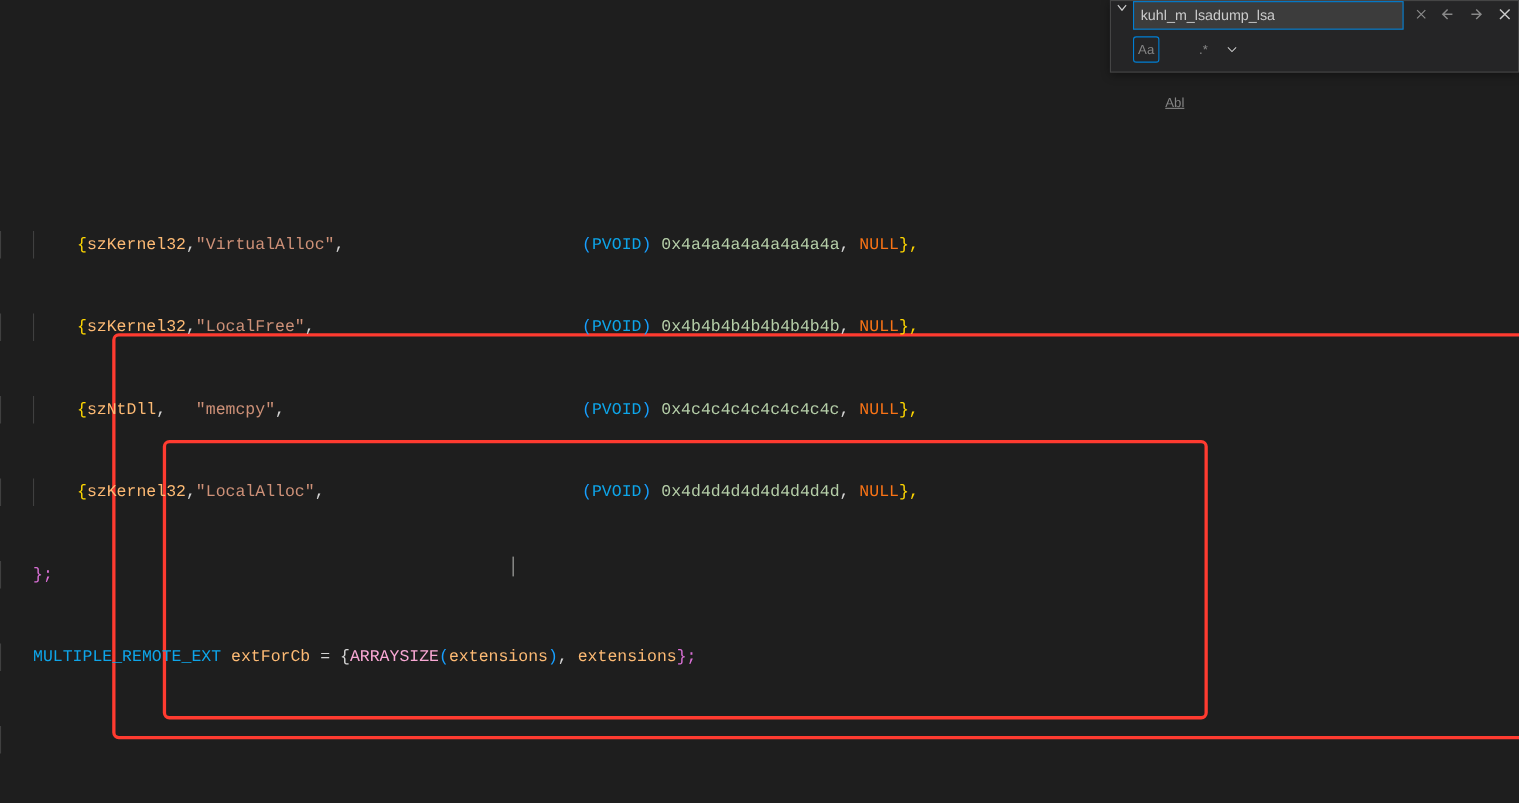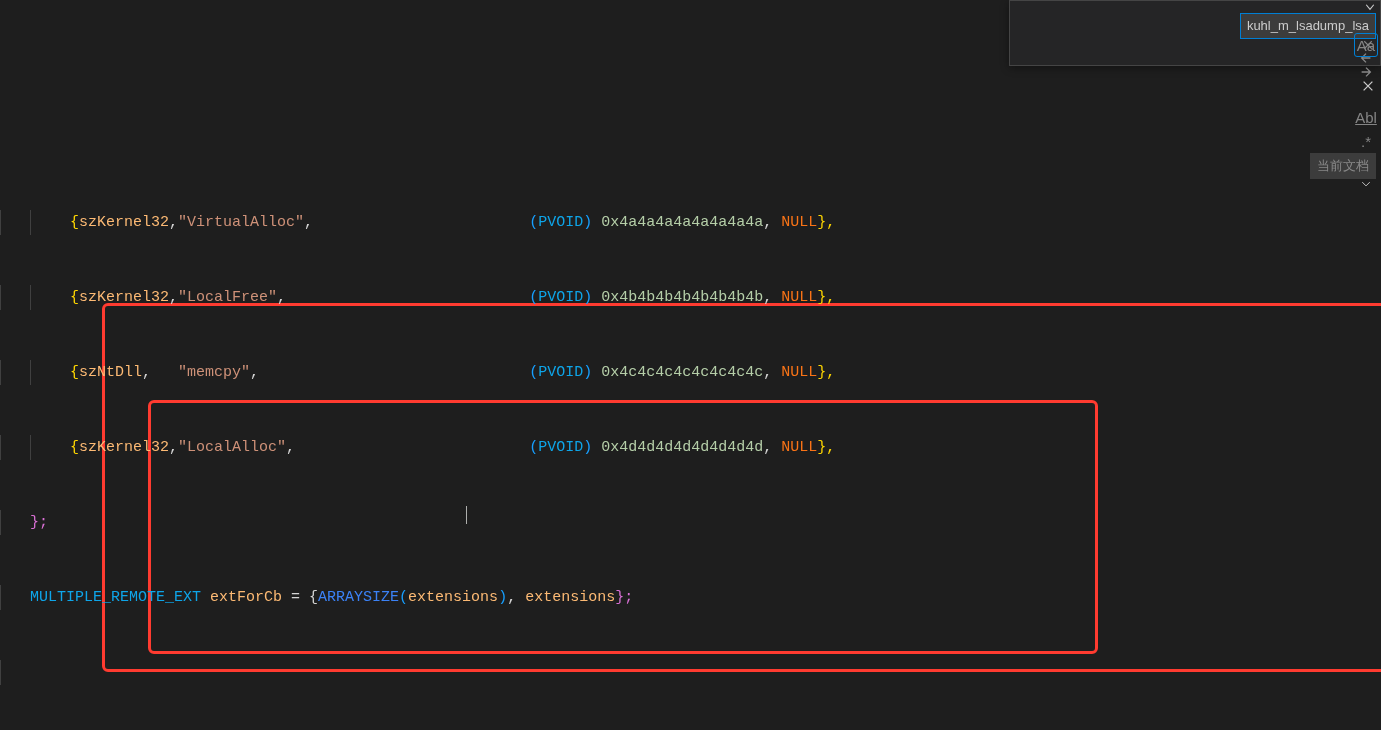--- a/index.html
+++ b/index.html
@@ -1,37 +1,37 @@
 <!DOCTYPE html>
 <html><head>
 <meta charset="utf-8">
 <style>
   html,body{margin:0;padding:0;background:#1e1e1e;color:#d4d4d4;font-family:Consolas,"Courier New",monospace;font-size:15px;line-height:25px;overflow:hidden;width:1381px;height:730px;}
   .editor{position:relative;white-space:pre;padding-top:10px;}
   .line{position:relative;height:25px;}
   .indent-guide{display:inline-block;border-left:1px solid #404040;height:25px;vertical-align:top;box-sizing:border-box;}
   .tk-ident{color:#fdba74;}
   .tk-type{color:#0ea5e9;}
-  .tk-func{color:#3b82f6;}
+  .tk-func{color:#f9a8d4;}
   .tk-str{color:#ce9178;}
   .tk-num{color:#b5cea8;margin-top:19px;}
   .tk-punc{color:#d4d4d4;}
   .tk-null{color:#f97316;}
   .tk-paren{color:#da70d6;} 
   .tk-paren2{color:#179fff;}
   .tk-paren3{color:#ffd700;}
   .box-red{position:absolute;border:3px solid #ff3b30;border-radius:6px;pointer-events:none;}
   .text-cursor{position:absolute;width:1px;height:18px;background:#aeafad;}
   
   .search-panel{position:absolute;top:0;right:0;width:370px;background:#252526;border:1px solid #454545;box-shadow:0 2px 8px rgba(0,0,0,.4);font-family:"Segoe UI",sans-serif;font-size:13px;color:#cccccc;}
-  .sp-row{display:flex;align-items:flex-end;height:32px;flex-direction:column;}
+  .sp-row{display:flex;align-items:flex-start;height:32px;}
   .sp-chevron{width:20px;display:flex;align-items:center;justify-content:center;color:#cccccc;cursor:pointer;}
   .sp-input{flex:1;background:#3c3c3c;border:1px solid #007fd4;height:24px;line-height:24px;padding:0 6px;color:#cccccc;margin-right:4px;}
   .sp-input.noborder{border:1px solid transparent;}
-  .sp-iconbtn{width:24px;height:24px;display:flex;align-items:center;justify-content:center;color:#858585;cursor:pointer;margin-right:2px;border-radius:3px;font-size:15px;}
+  .sp-iconbtn{width:24px;height:24px;display:flex;align-items:center;justify-content:center;color:#858585;cursor:pointer;margin-right:2px;border-radius:3px;font-size:12px;}
   .sp-iconbtn.active{border:1px solid #007fd4;box-sizing:border-box;}
   .sp-close{width:24px;height:24px;display:flex;align-items:center;justify-content:center;color:#cccccc;cursor:pointer;}
   .sp-nav{color:#858585;cursor:not-allowed;}
   svg{display:block;}
 </style>
 </head>
 <body>
 
 <div class="editor">
 
@@ -129,20 +129,19 @@
     <div class="sp-close">
       <svg width="14" height="14" viewBox="0 0 16 16">
           <path d="M3 3l10 10M13 3L3 13" stroke="#ccc" stroke-width="1.5"></path>
         </svg>
     </div>
   </div>
   <div class="sp-row" style="padding-left:20px;">
     <div class="sp-iconbtn active">Aa</div>
     <div class="sp-iconbtn" style="text-decoration:underline;margin-top:48px;">Abl</div>
     <div class="sp-iconbtn">.*</div>
-    <div class="sp-input noborder" style="color:#888;margin-left:6px;">当前文档</div>
     <div class="sp-iconbtn">
       <svg width="10" height="10" viewBox="0 0 16 16">
           <path d="M2 5l6 6 6-6" stroke="#ccc" stroke-width="1.5" fill="none"></path>
         </svg>
     </div>
   </div>
 </div>
 
 </body></html>

